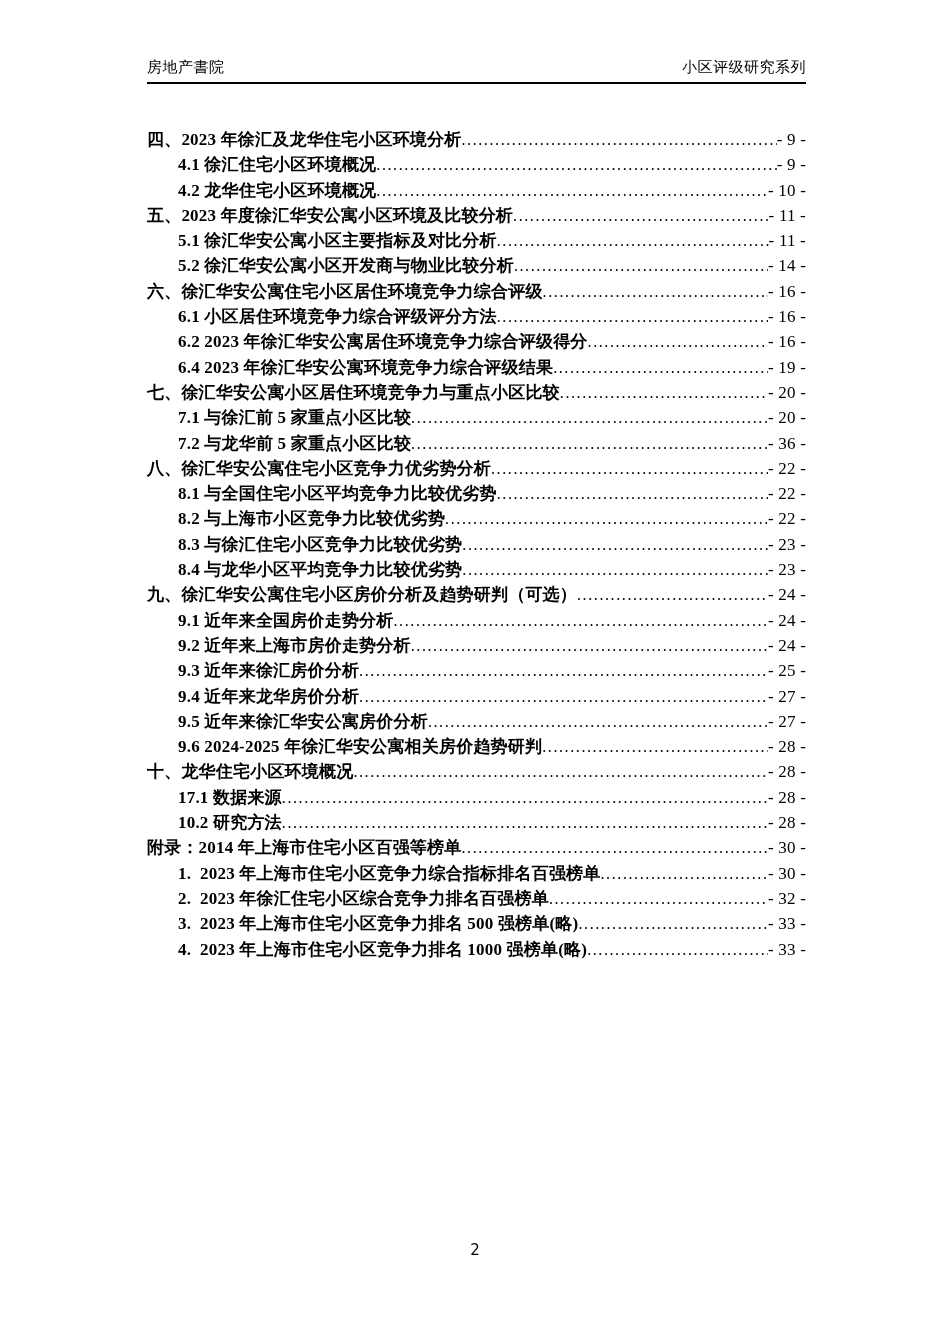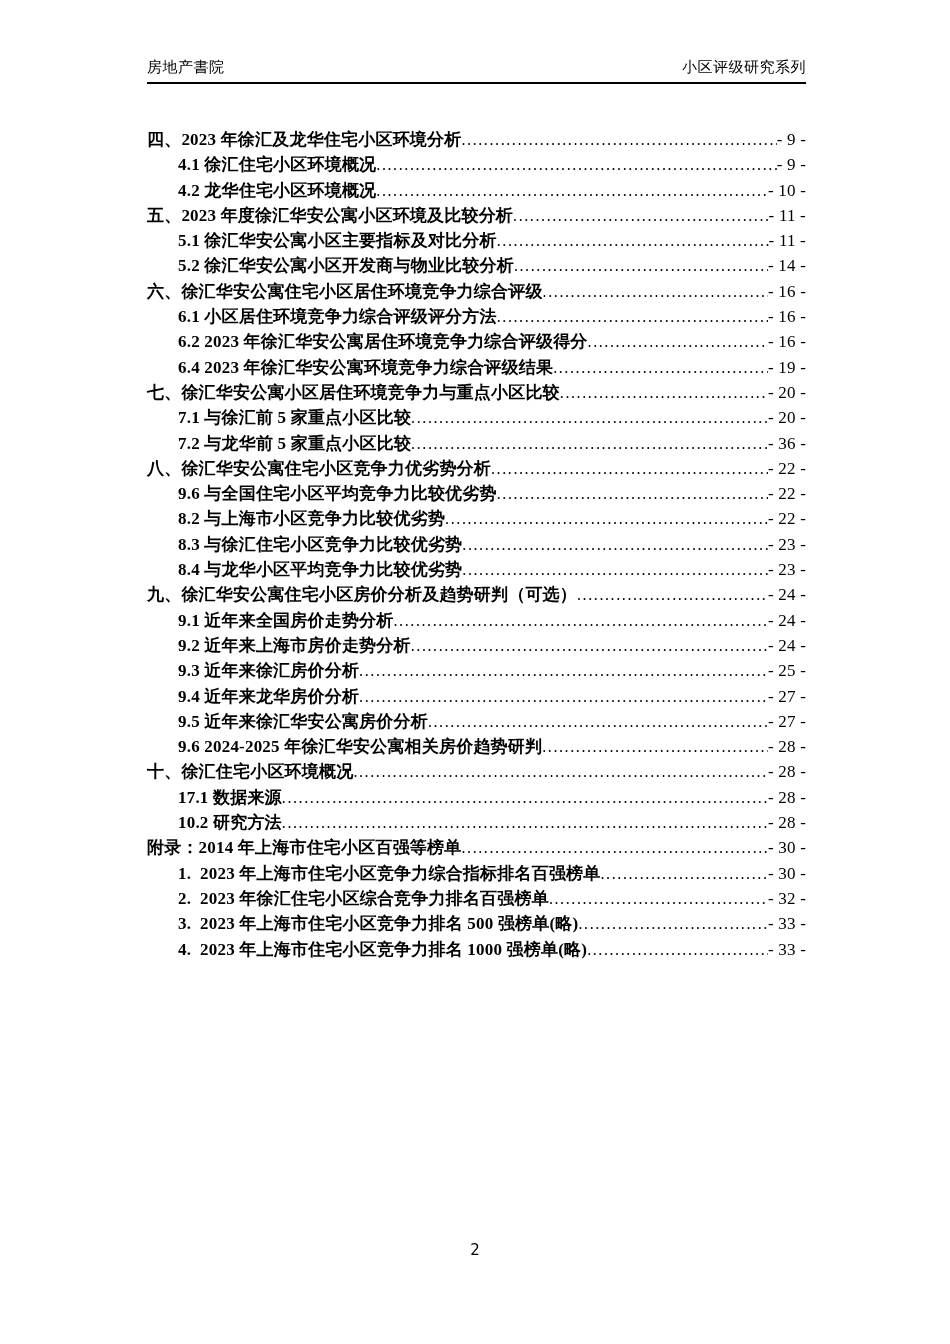--- a/index.html
+++ b/index.html
@@ -150,21 +150,21 @@
         <span class="toc-title">7.2 与龙华前 5 家重点小区比较</span>
         <span class="toc-dots"></span>
         <span class="toc-page">- 36 -</span>
       </div>
       <div class="toc-row chapter">
         <span class="toc-title">八、徐汇华安公寓住宅小区竞争力优劣势分析</span>
         <span class="toc-dots"></span>
         <span class="toc-page">- 22 -</span>
       </div>
       <div class="toc-row section">
-        <span class="toc-title">9.6 与全国住宅小区平均竞争力比较优劣势</span>
+        <span class="toc-title">8.1 与全国住宅小区平均竞争力比较优劣势</span>
         <span class="toc-dots"></span>
         <span class="toc-page">- 22 -</span>
       </div>
       <div class="toc-row section">
         <span class="toc-title">8.2 与上海市小区竞争力比较优劣势</span>
         <span class="toc-dots"></span>
         <span class="toc-page">- 22 -</span>
       </div>
       <div class="toc-row section">
         <span class="toc-title">8.3 与徐汇住宅小区竞争力比较优劣势</span>
@@ -205,21 +205,21 @@
         <span class="toc-title">9.5 近年来徐汇华安公寓房价分析</span>
         <span class="toc-dots"></span>
         <span class="toc-page">- 27 -</span>
       </div>
       <div class="toc-row section">
         <span class="toc-title">9.6 2024-2025 年徐汇华安公寓相关房价趋势研判</span>
         <span class="toc-dots"></span>
         <span class="toc-page">- 28 -</span>
       </div>
       <div class="toc-row chapter">
-        <span class="toc-title">十、徐汇住宅小区环境概况</span>
+        <span class="toc-title">十、龙华住宅小区环境概况</span>
         <span class="toc-dots"></span>
         <span class="toc-page">- 28 -</span>
       </div>
       <div class="toc-row section">
         <span class="toc-title">17.1 数据来源</span>
         <span class="toc-dots"></span>
         <span class="toc-page">- 28 -</span>
       </div>
       <div class="toc-row section">
         <span class="toc-title">10.2 研究方法</span>

